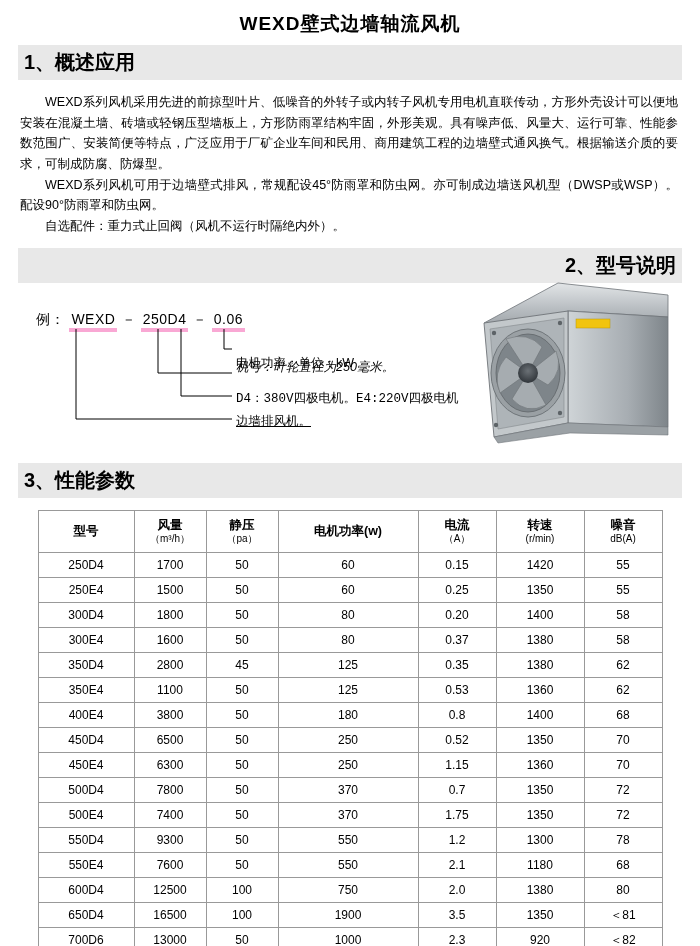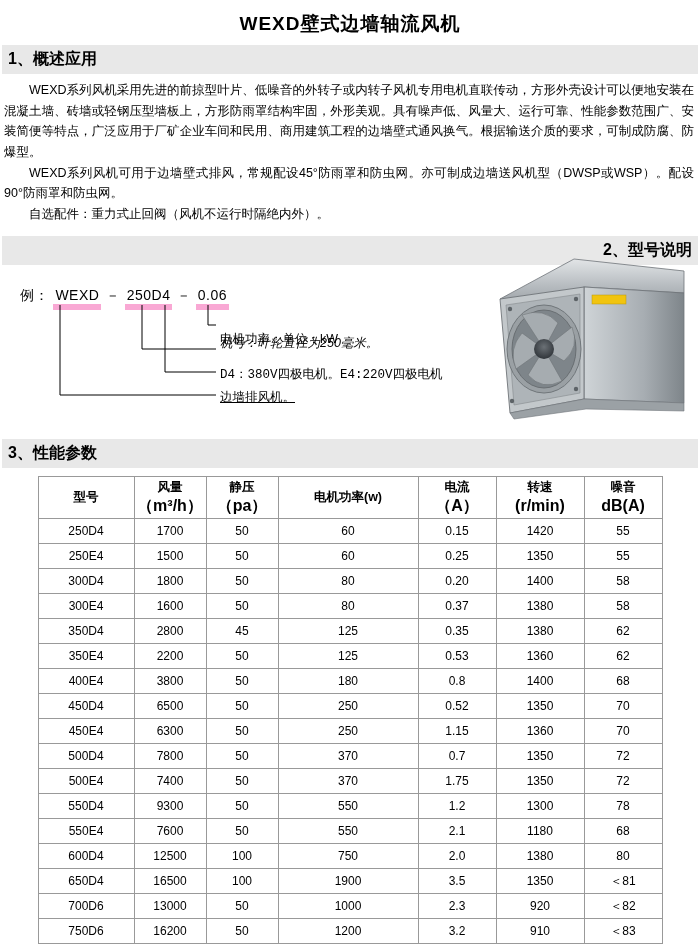--- a/index.html
+++ b/index.html
@@ -12,36 +12,36 @@
     height: 946px;
     font-family: "Liberation Sans", sans-serif;
     color: #000;
     position: relative;
     overflow: hidden;
   }
   .page {
     width: 700px;
     height: 937px;
     position: relative;
-    padding: 0 2px;
+    padding: 0 18px;
   }
   .doc-title {
     text-align: center;
     font-size: 19px;
     font-weight: bold;
     letter-spacing: 1px;
     padding-top: 11px;
     padding-bottom: 8px;
   }
   .section-bar {
     background: #e8e8e8;
     font-weight: bold;
-    font-size: 16px;
+    font-size: 20px;
     padding: 4px 6px 4px 6px;
-    margin-bottom: 6px;
+    margin-bottom: 12px;
   }
   .para {
     font-size: 12.5px;
     line-height: 1.65;
     text-align: justify;
     text-indent: 2em;
     margin: 0 4px 0 2px;
   }
 
   
@@ -51,21 +51,21 @@
     margin-top: 6px;
   }
   .model-example {
     font-size: 14px;
     position: absolute;
     left: 18px;
     top: 16px;
     white-space: nowrap;
     letter-spacing: 0.5px;
   }
-  .model-example .ul { border-bottom: 6px solid #f9a8d4; padding: 0 2px 1px 2px; }
+  .model-example .ul { border-bottom: 4px solid #f9a8d4; padding: 0 2px 1px 2px; }
   .lead-lines {
     position: absolute;
     left: 0; top: 0;
     width: 460px; height: 168px;
   }
   .model-note {
     position: absolute;
     font-size: 12.5px;
     white-space: nowrap;
   }
@@ -97,21 +97,21 @@
     vertical-align: middle;
     height: 25px;
     padding: 0;
   }
   .perf-table th {
     font-weight: bold;
     font-size: 12.5px;
     height: 42px;
     line-height: 1.25;
   }
-  .perf-table th .sub { font-weight: bold; font-size: 16px; display:block; }
+  .perf-table th .sub { font-weight: normal; font-size: 10px; display:block; }
 </style>
 </head>
 <body>
 
 <div class="page">
 
   <div class="doc-title">WEXD壁式边墙轴流风机</div>
 
   <div class="section-bar">1、概述应用</div>
   <div class="para">WEXD系列风机采用先进的前掠型叶片、低噪音的外转子或内转子风机专用电机直联传动，方形外壳设计可以便地安装在混凝土墙、砖墙或轻钢压型墙板上，方形防雨罩结构牢固，外形美观。具有噪声低、风量大、运行可靠、性能参数范围广、安装简便等特点，广泛应用于厂矿企业车间和民用、商用建筑工程的边墙壁式通风换气。根据输送介质的要求，可制成防腐、防爆型。</div>
@@ -285,21 +285,21 @@
           <td>350D4</td>
           <td>2800</td>
           <td>45</td>
           <td>125</td>
           <td>0.35</td>
           <td>1380</td>
           <td>62</td>
         </tr>
         <tr>
           <td>350E4</td>
-          <td>2200</td>
+          <td>1100</td>
           <td>50</td>
           <td>125</td>
           <td>0.53</td>
           <td>1360</td>
           <td>62</td>
         </tr>
         <tr>
           <td>400E4</td>
           <td>3800</td>
           <td>50</td>

